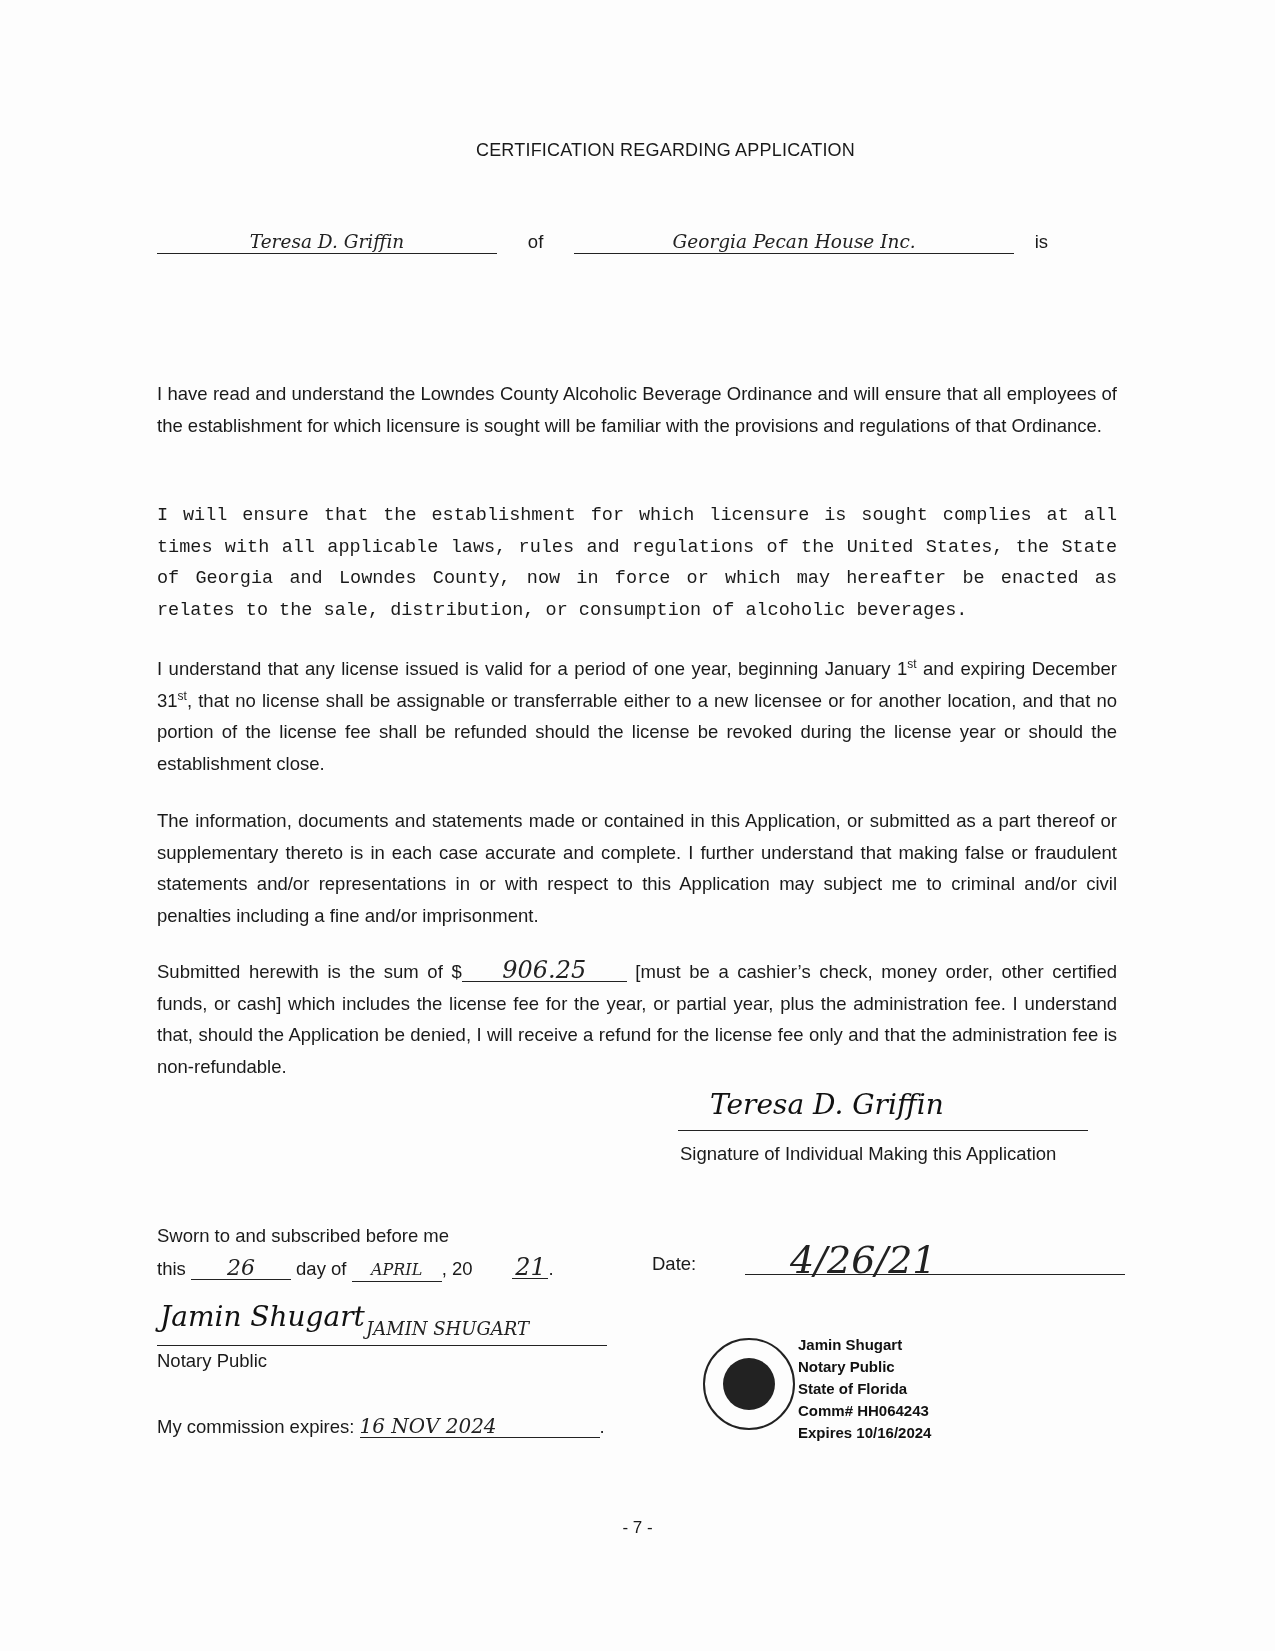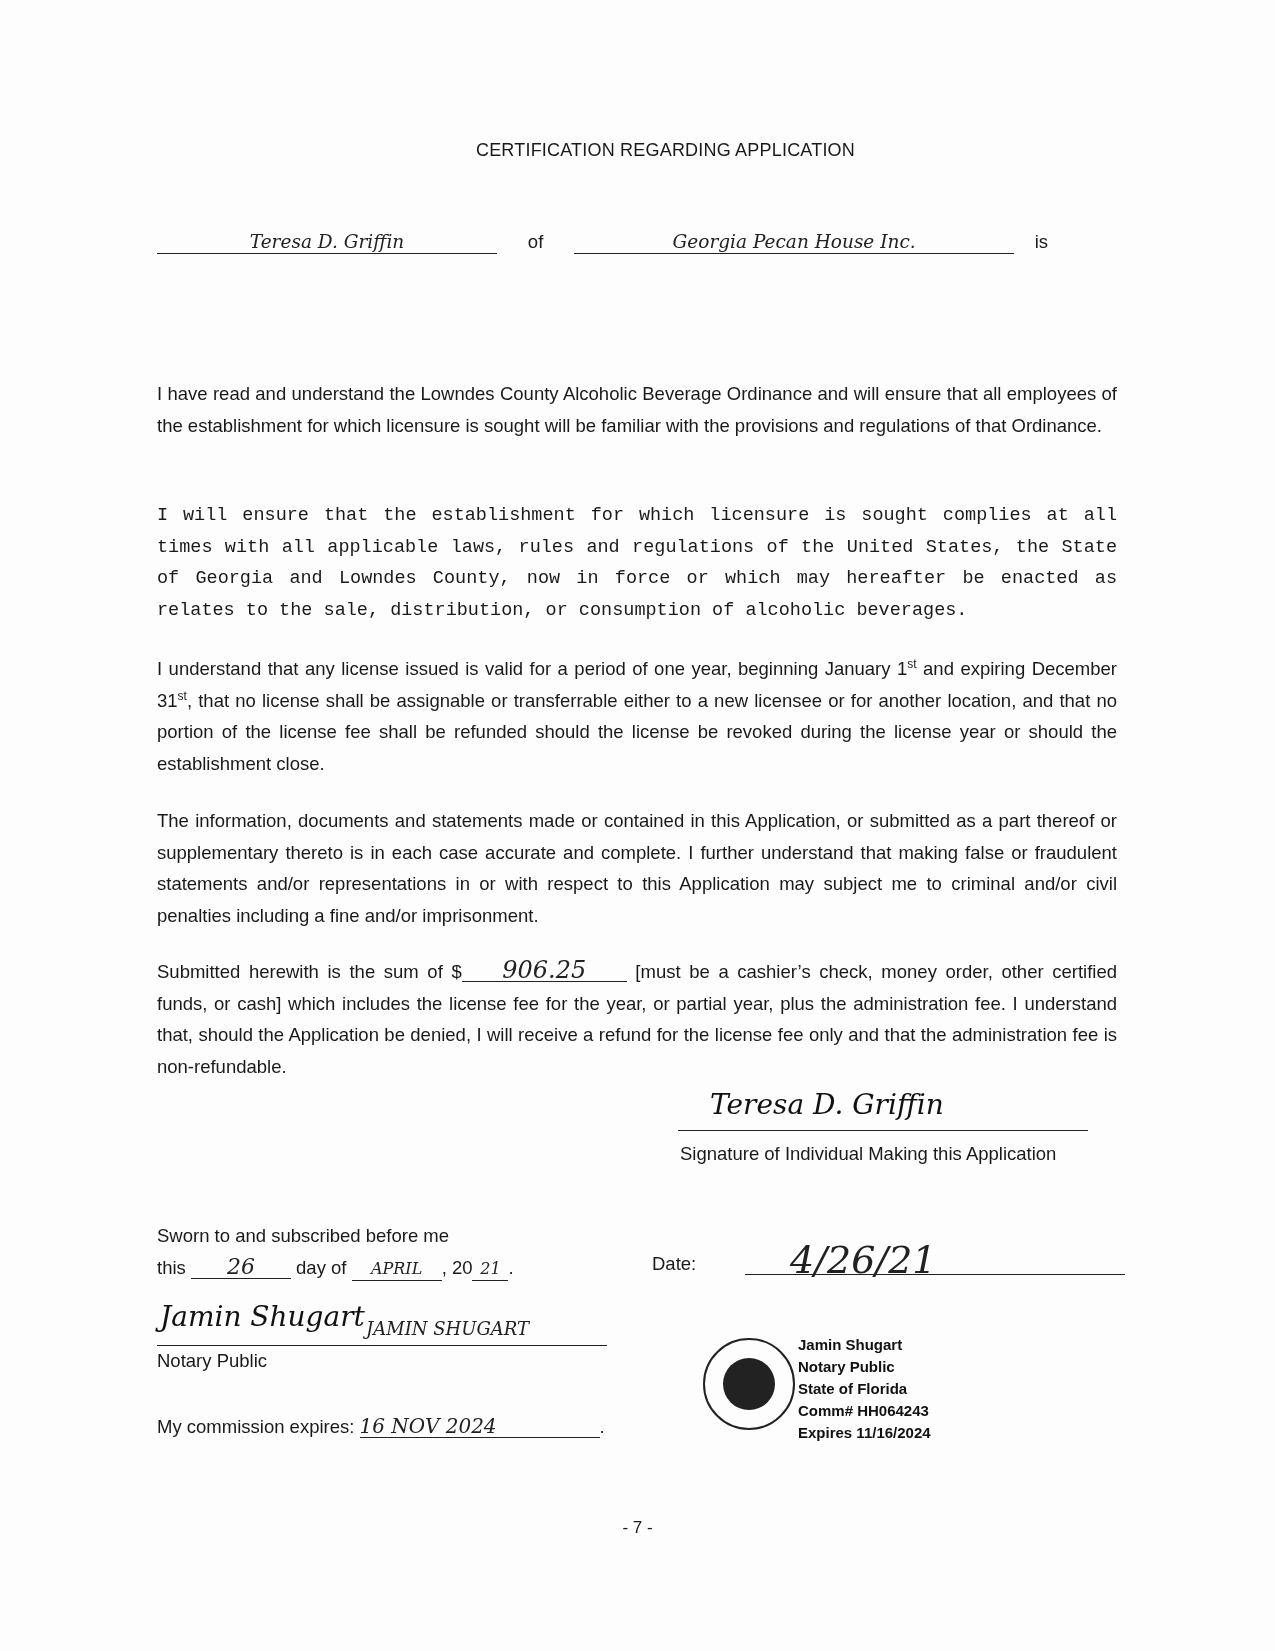--- a/index.html
+++ b/index.html
@@ -54,38 +54,38 @@
 
   <div class="abs" style="left:652px;top:1253px;">Date:</div>
   <div class="abs hand" style="left:790px;top:1238px;font-size:38px;">4/26/21</div>
   <div class="line" style="left:745px;top:1274px;width:380px;"></div>
 
   <div class="abs" style="left:157px;top:1225px;">Sworn to and subscribed before me</div>
   <div class="abs" style="left:157px;top:1256px;">
     <span>this</span>
     <span class="blank hand" style="width:100px;font-size:22px;text-align:center;">26</span>
     <span>day of</span>
-    <span class="blank hand" style="width:90px;font-size:16px;">APRIL</span><span>, 20</span><span class="blank hand" style="width:36px;font-size:16px;">21</span>.
+    <span class="blank hand" style="width:90px;font-size:16px;">APRIL</span><span>, 20</span><span class="blank hand" style="width:36px;font-size:24px;margin-left:40px;">21</span>.
   </div>
 
   <div class="abs sig" style="left:160px;top:1300px;">Jamin Shugart</div>
   <div class="abs hand" style="left:366px;top:1318px;font-size:18px;">JAMIN SHUGART</div>
   <div class="line" style="left:157px;top:1345px;width:450px;"></div>
   <div class="abs" style="left:157px;top:1350px;">Notary Public</div>
 
   <div class="abs" style="left:157px;top:1415px;">
     <span>My commission expires:</span>
     <span class="blank hand" style="width:240px;font-size:20px;text-align:left;">16 NOV 2024</span>.
   </div>
 
   <div class="seal">
     <div class="seal-inner"></div>
   </div>
   <div class="stamp">
     <div>Jamin  Shugart</div>
     <div>Notary Public</div>
     <div>State of Florida</div>
     <div>Comm# HH064243</div>
-    <div>Expires 11/16/2024</div>
+    <div>Expires 10/16/2024</div>
   </div>
 
   <div class="pgnum">- 7 -</div>
 </div>
 
 </body></html>

